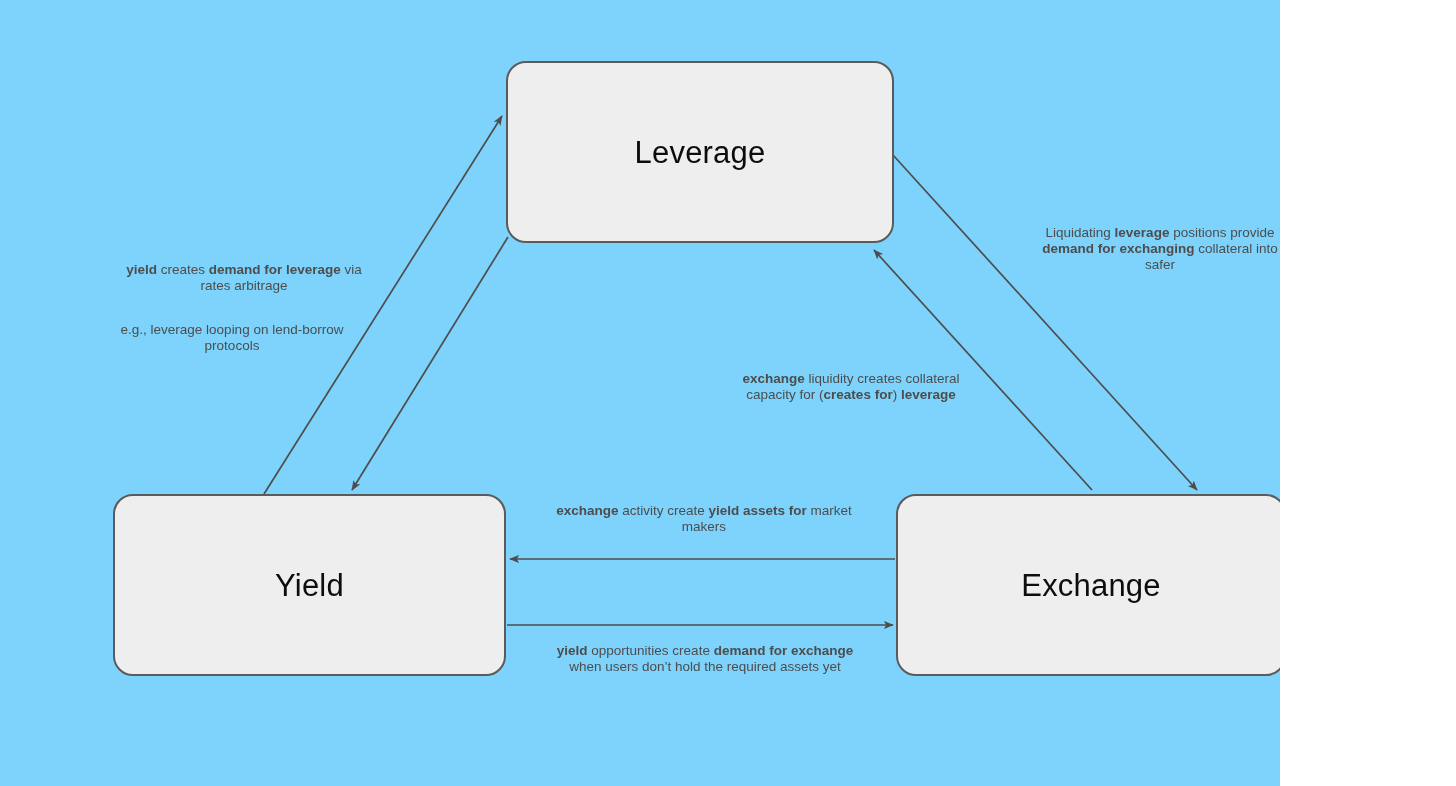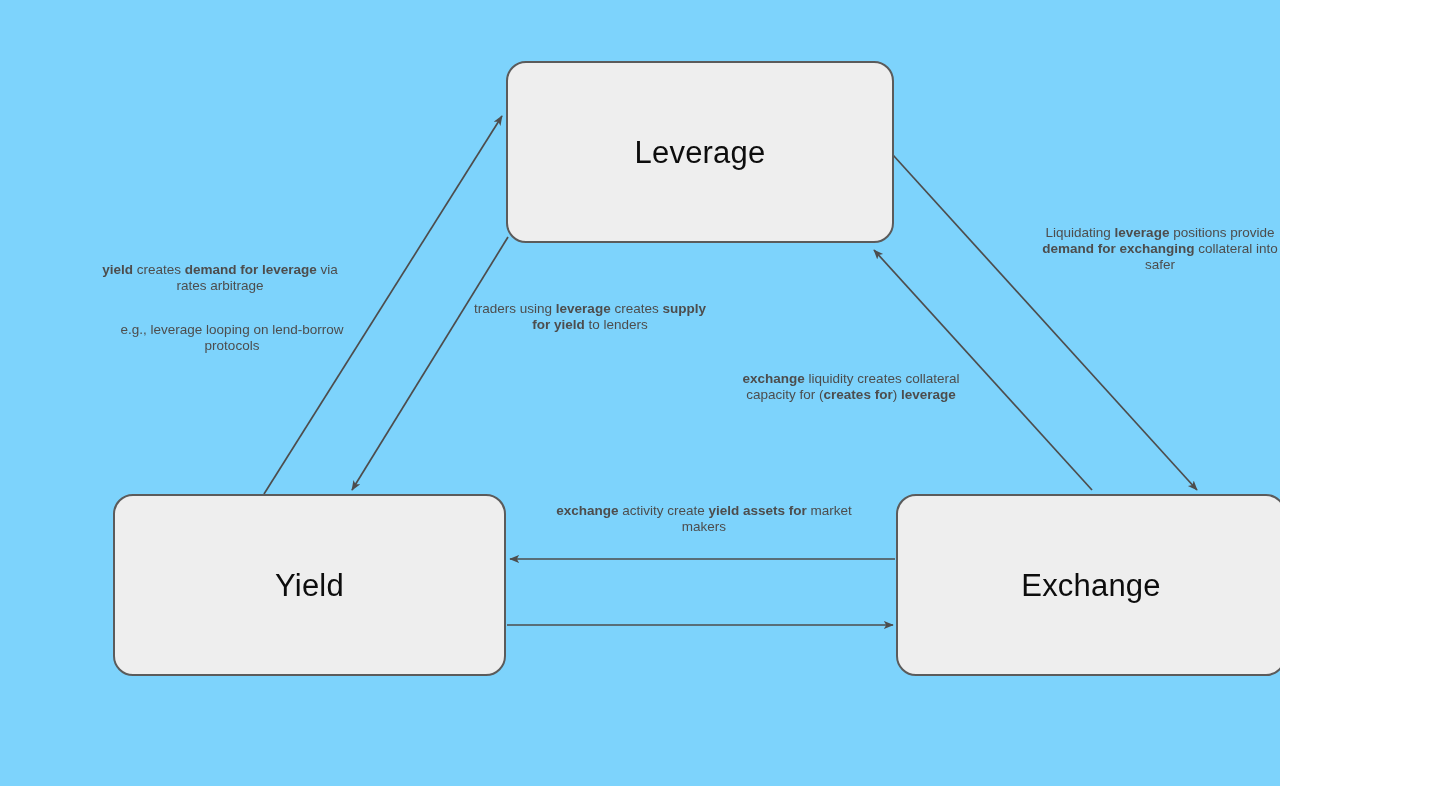--- a/index.html
+++ b/index.html
@@ -57,21 +57,21 @@
     background: transparent;
   }
   .edge-label b { font-weight: 700; color: #4d4d4d; }
 
   
   #node-leverage { left: 506px; top: 61px;  width: 388px; height: 182px; }
   #node-yield    { left: 113px; top: 494px; width: 393px; height: 182px; }
   #node-exchange { left: 896px; top: 494px; width: 390px; height: 182px; }
 
   
-  #lbl-yield-to-leverage   { left: 96px; top: 262px; width: 248px; }
+  #lbl-yield-to-leverage   { left: 120px; top: 262px; width: 248px; }
   #lbl-yield-example       { left: 108px; top: 322px; width: 248px; text-align: center; }
   #lbl-leverage-to-yield   { left: 472px; top: 301px; width: 236px; }
   #lbl-leverage-to-exchange{ left: 1035px; top: 225px; width: 250px; }
   #lbl-exchange-to-leverage{ left: 730px; top: 371px; width: 242px; }
   #lbl-exchange-to-yield   { left: 538px; top: 503px; width: 332px; }
   #lbl-yield-to-exchange   { left: 545px; top: 643px; width: 320px; }
 </style>
 </head>
 <body>
 
@@ -106,22 +106,22 @@
   </div>
 
   <div class="node" id="node-exchange">
     <span class="node-label">Exchange</span>
   </div>
 
   <div class="edge-label" id="lbl-yield-to-leverage"><b>yield</b><span> creates </span><b>demand for leverage</b><span> via rates arbitrage</span></div>
 
   <div class="edge-label" id="lbl-yield-example"><span>e.g., leverage looping on lend-borrow protocols</span></div>
 
-  <div class="edge-label" id="lbl-leverage-to-yield"><span>traders using </span><b>leverage</b><span> creates </span><b>supply for yield</b><span> to lenders</span></div>
 
   <div class="edge-label" id="lbl-leverage-to-exchange"><span>Liquidating </span><b>leverage</b><span> positions provide </span><b>demand for exchanging</b><span> collateral into safer</span></div>
 
   <div class="edge-label" id="lbl-exchange-to-leverage"><b>exchange</b><span> liquidity creates collateral capacity for (</span><b>creates for</b><span>) </span><b>leverage</b></div>
 
   <div class="edge-label" id="lbl-exchange-to-yield"><b>exchange</b><span> activity create </span><b>yield assets for</b><span> market makers</span></div>
 
+  <div class="edge-label" id="lbl-yield-to-exchange"><b>yield</b><span> opportunities create </span><b>demand for exchange</b><span> when users don’t hold the required assets yet</span></div>
 
 </div>
 
 </body></html>

